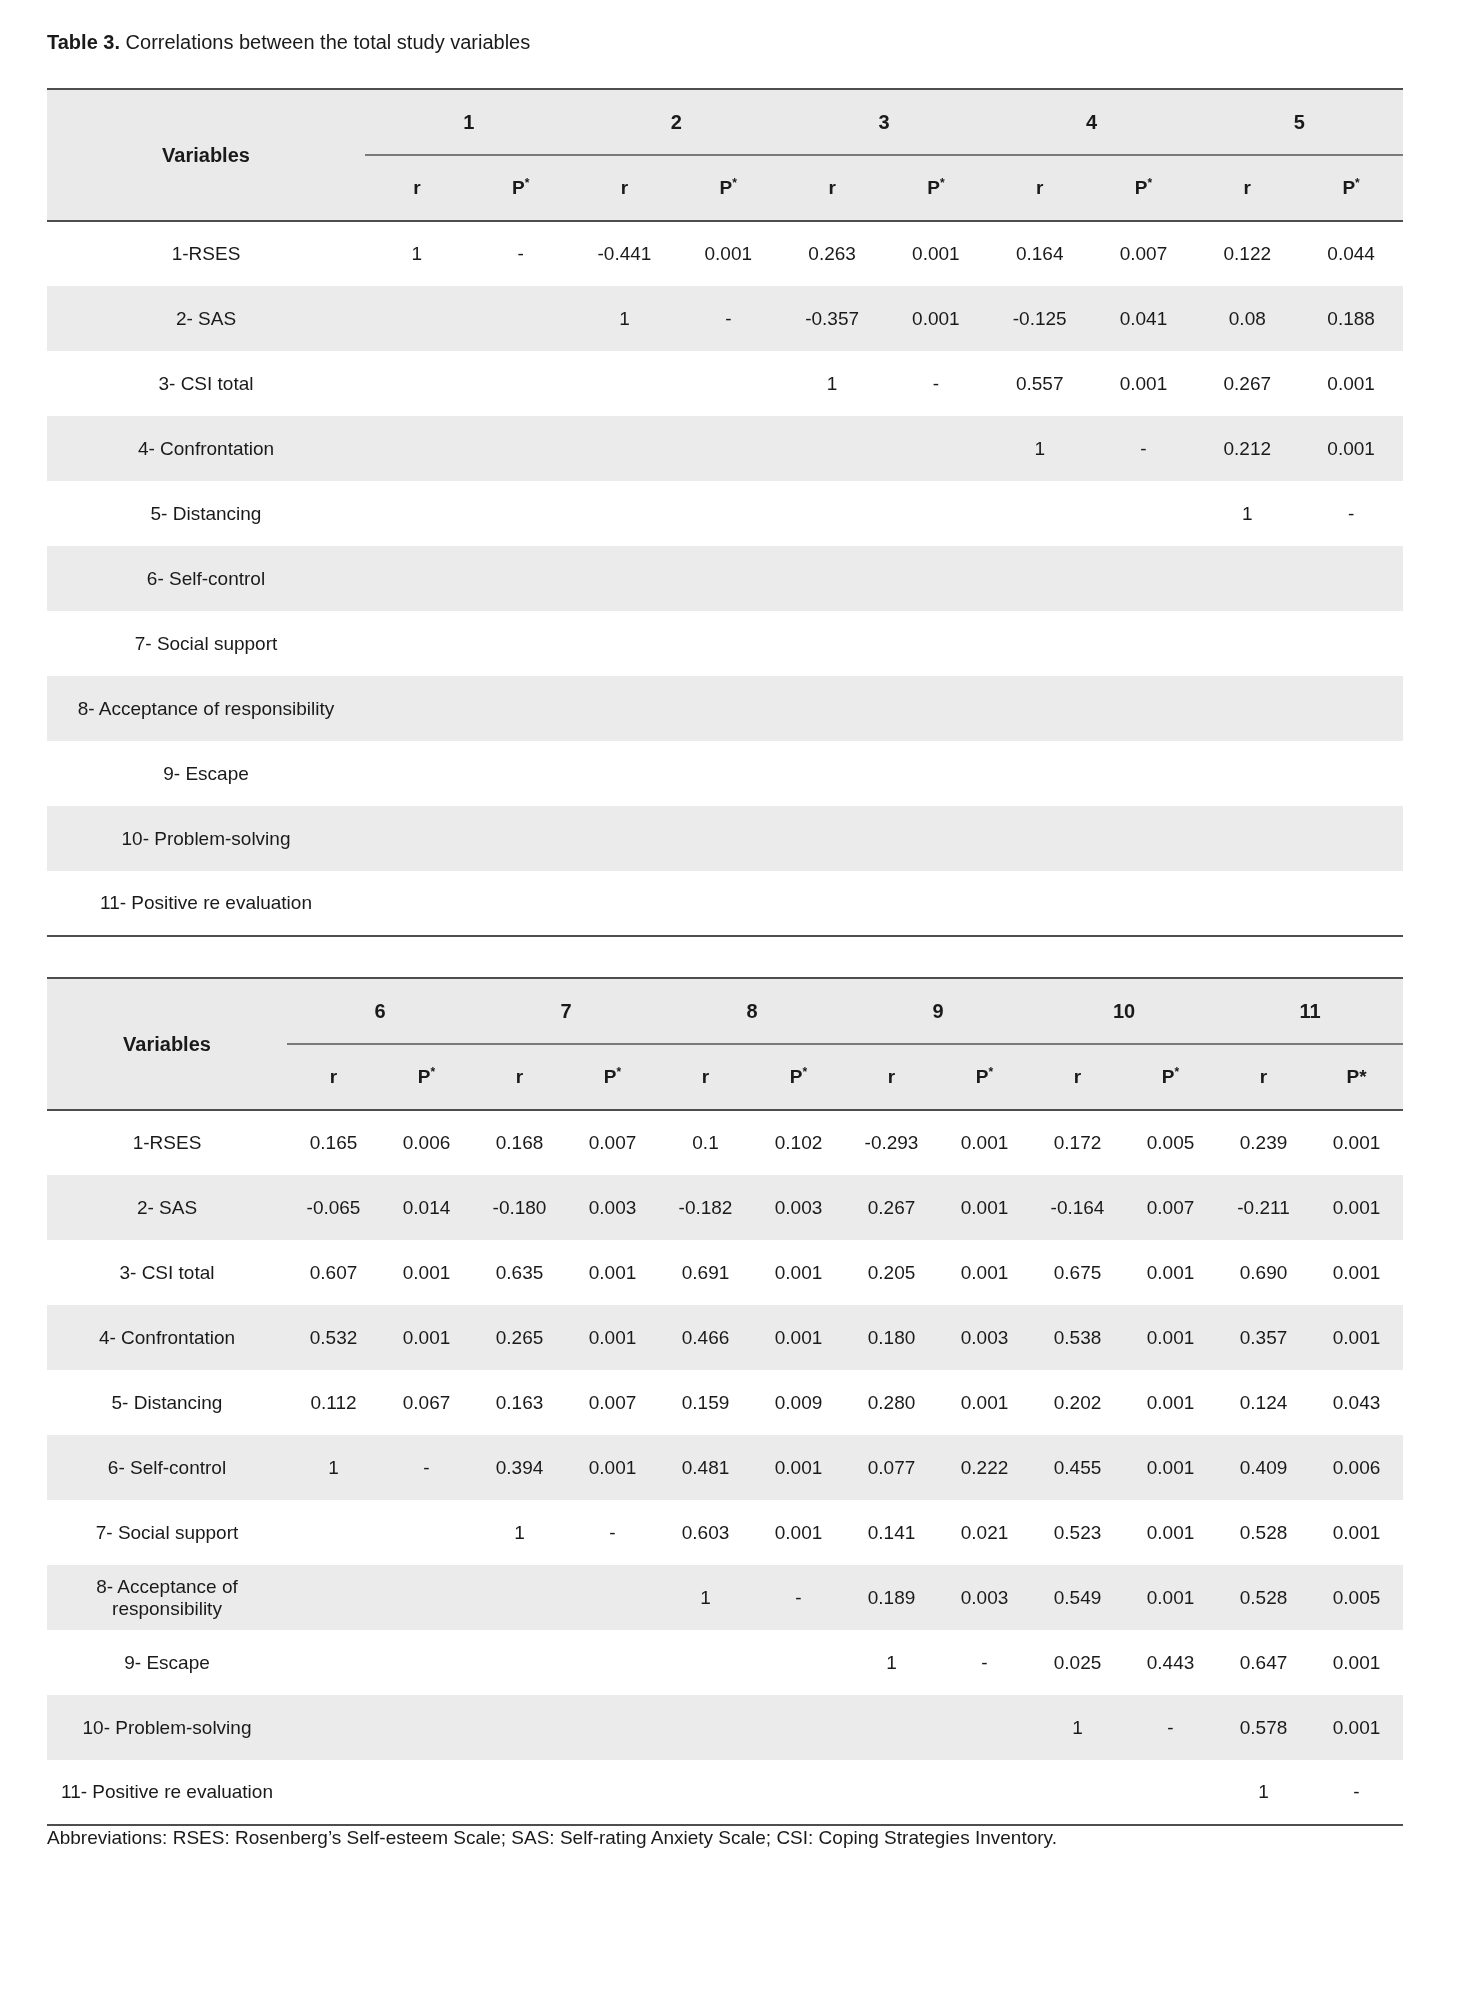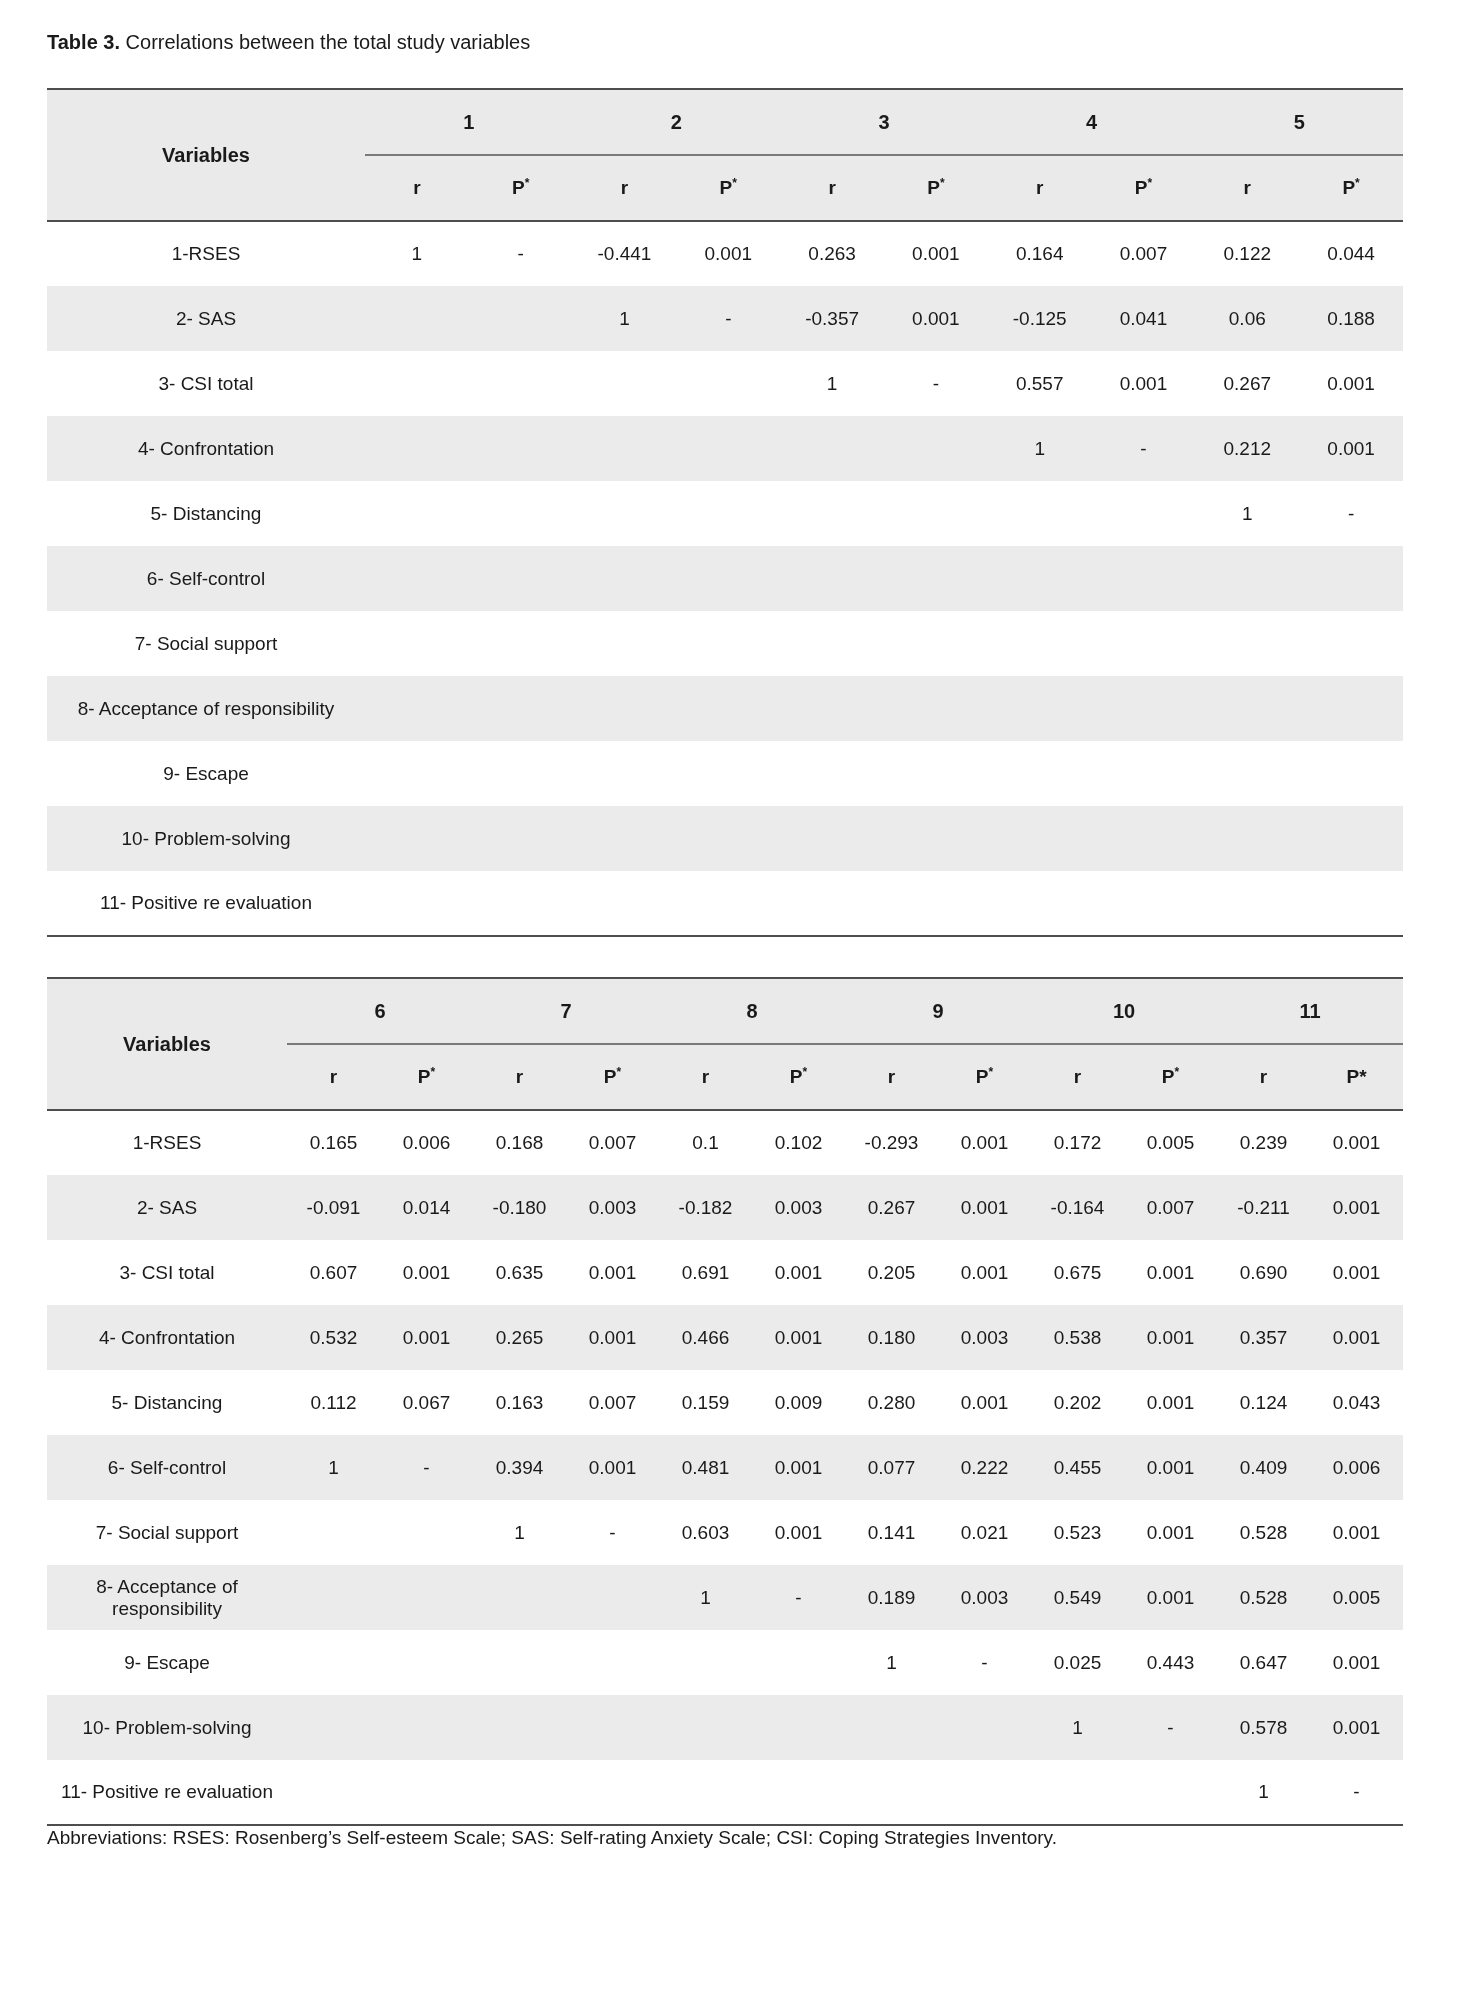--- a/index.html
+++ b/index.html
@@ -116,21 +116,21 @@
         <tr>
           <td>2- SAS</td>
           <td></td>
           <td></td>
           <td>1</td>
           <td>-</td>
           <td>-0.357</td>
           <td>0.001</td>
           <td>-0.125</td>
           <td>0.041</td>
-          <td>0.06</td>
+          <td>0.08</td>
           <td>0.188</td>
         </tr>
         <tr>
           <td>3- CSI total</td>
           <td></td>
           <td></td>
           <td></td>
           <td></td>
           <td>1</td>
           <td>-</td>
@@ -298,21 +298,21 @@
           <td>0.102</td>
           <td>-0.293</td>
           <td>0.001</td>
           <td>0.172</td>
           <td>0.005</td>
           <td>0.239</td>
           <td>0.001</td>
         </tr>
         <tr>
           <td>2- SAS</td>
-          <td>-0.091</td>
+          <td>-0.065</td>
           <td>0.014</td>
           <td>-0.180</td>
           <td>0.003</td>
           <td>-0.182</td>
           <td>0.003</td>
           <td>0.267</td>
           <td>0.001</td>
           <td>-0.164</td>
           <td>0.007</td>
           <td>-0.211</td>

